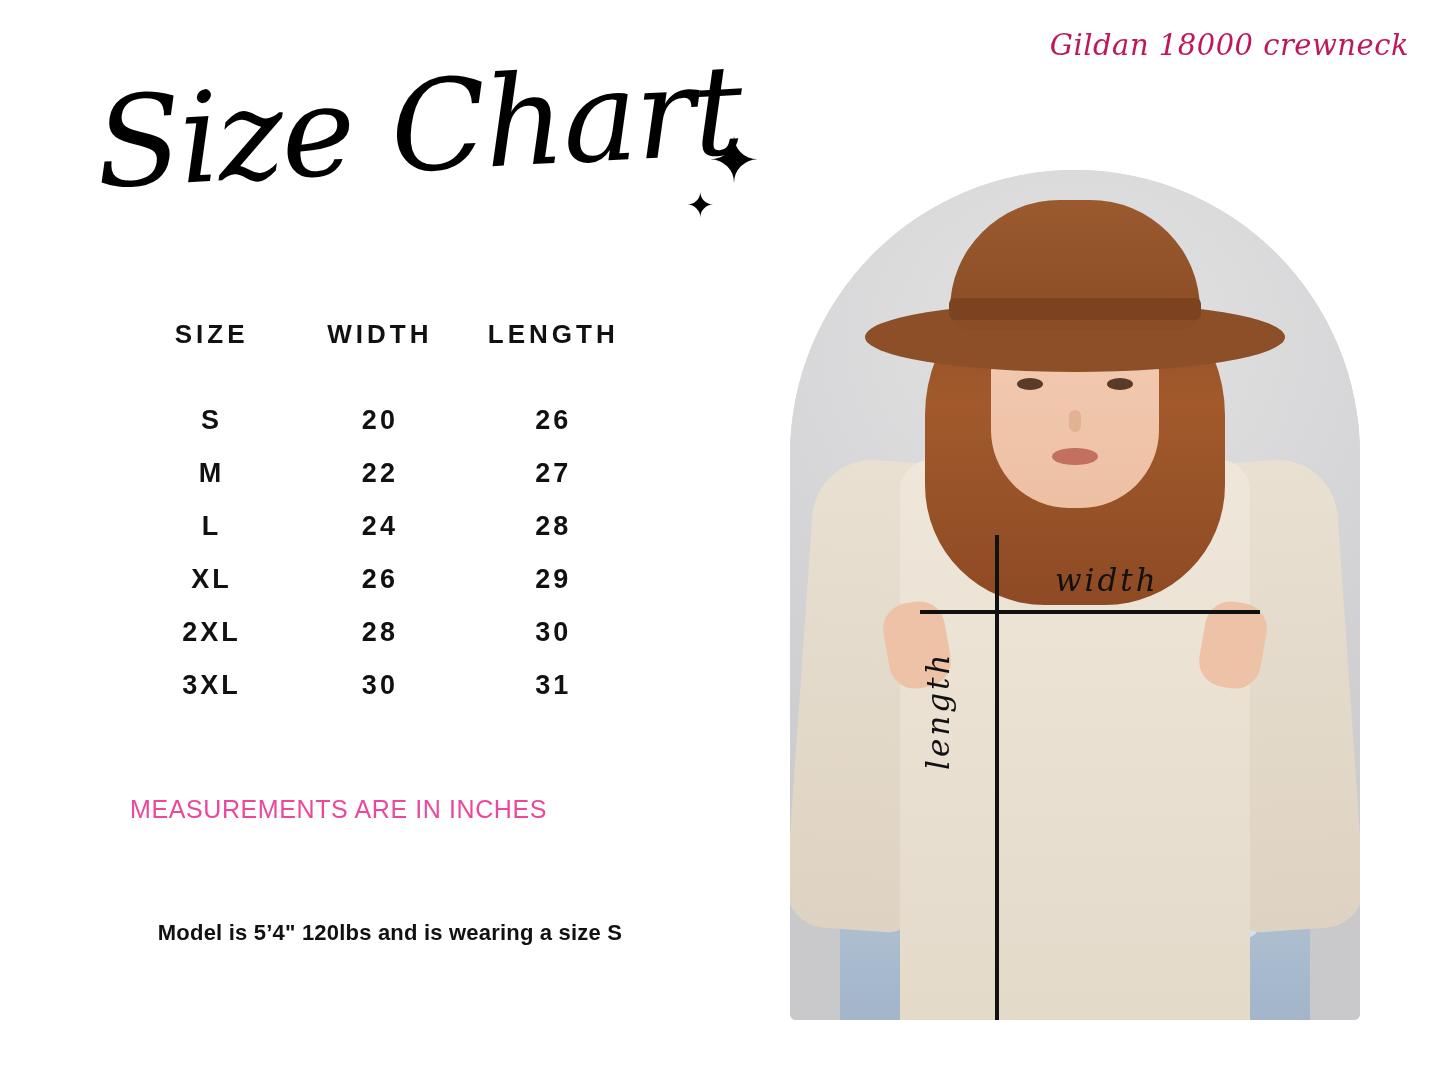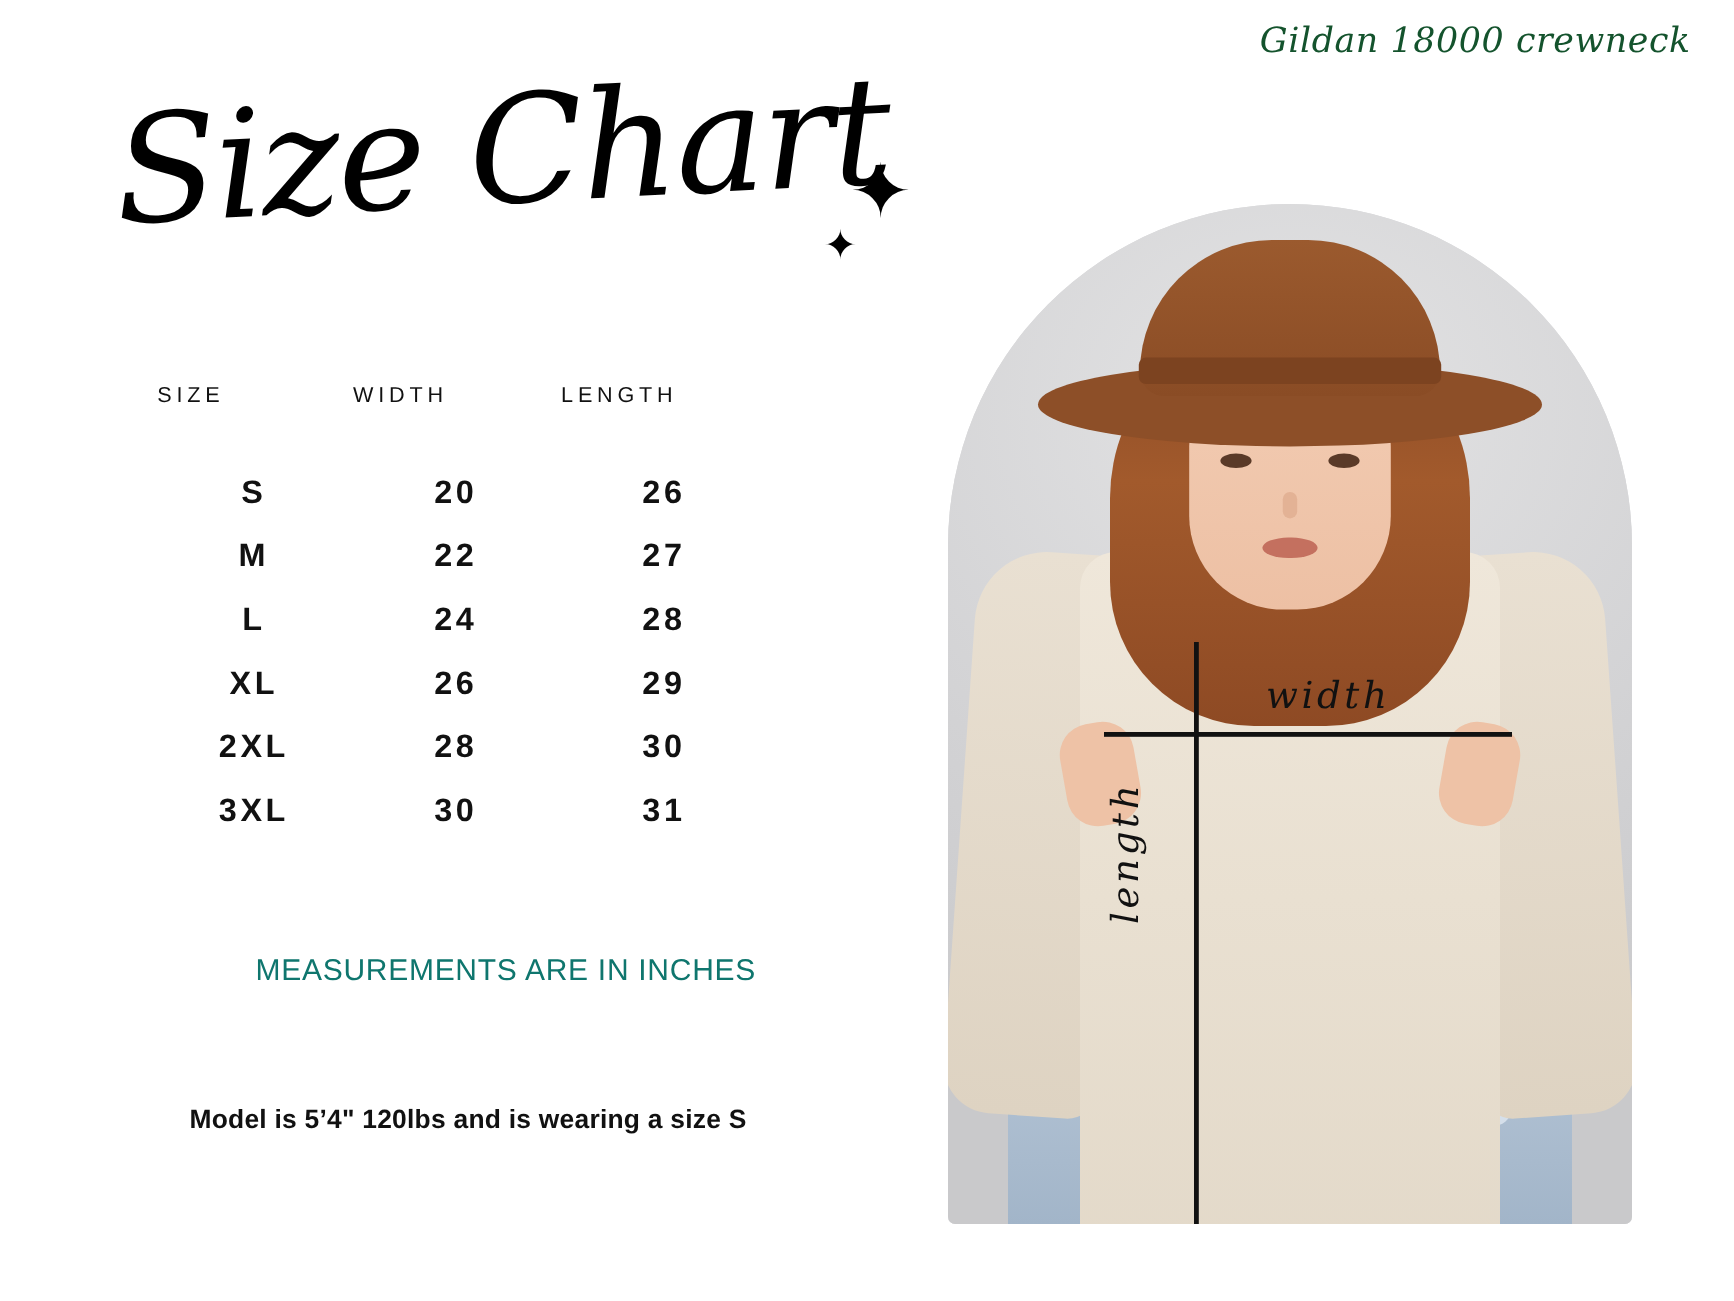--- a/index.html
+++ b/index.html
@@ -12,27 +12,27 @@
     height: 1084px;
     position: relative;
     overflow: hidden;
     font-family: "Liberation Sans", sans-serif;
     color: #111111;
   }
 
   
   .brand-label {
     position: absolute;
-    top: 16px;
+    top: 28px;
     right: 36px;
     font-family: "DejaVu Serif", serif;
     font-size: 29px;
     font-style: italic;
     letter-spacing: 0.5px;
-    color: #14532d;
+    color: #be185d;
     white-space: nowrap;
   }
 
   
   .title-wrap {
     position: absolute;
     left: 96px;
     top: 78px;
     width: 640px;
     height: 200px;
@@ -70,49 +70,49 @@
     left: 130px;
     top: 318px;
     width: 510px;
   }
   table.size-table {
     border-collapse: collapse;
     width: 100%;
   }
   table.size-table th {
     font-family: "Liberation Sans", sans-serif;
-    font-weight: normal;
-    font-size: 18px;
+    font-weight: bold;
+    font-size: 26px;
     letter-spacing: 4px;
     padding-bottom: 44px;
     color: #111;
-    text-align: left;
+    text-align: center;
   }
   table.size-table th.col-size { width: 32%; }
   table.size-table th.col-width { width: 34%; }
   table.size-table th.col-length { width: 34%; }
   table.size-table td {
     font-family: "Liberation Sans", sans-serif;
     font-size: 27px;
     font-weight: 600;
     letter-spacing: 3px;
     text-align: center;
     padding: 11px 0;
     color: #111;
   }
   .measure-note {
     position: absolute;
-    left: 120px;
+    left: 130px;
     top: 795px;
     width: 510px;
-    text-align: right;
+    text-align: left;
     font-family: "Liberation Sans", sans-serif;
     font-size: 25px;
     letter-spacing: 0.6px;
-    color: #0f766e;
+    color: #ec4899;
   }
 
   
   .model-note {
     position: absolute;
     left: 60px;
     top: 920px;
     width: 660px;
     text-align: center;
   }

